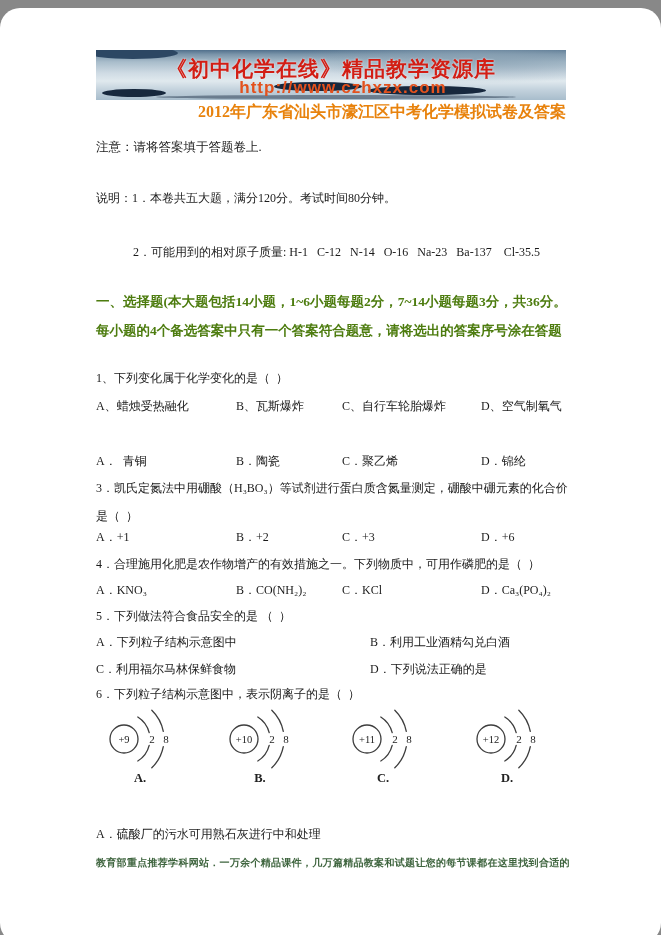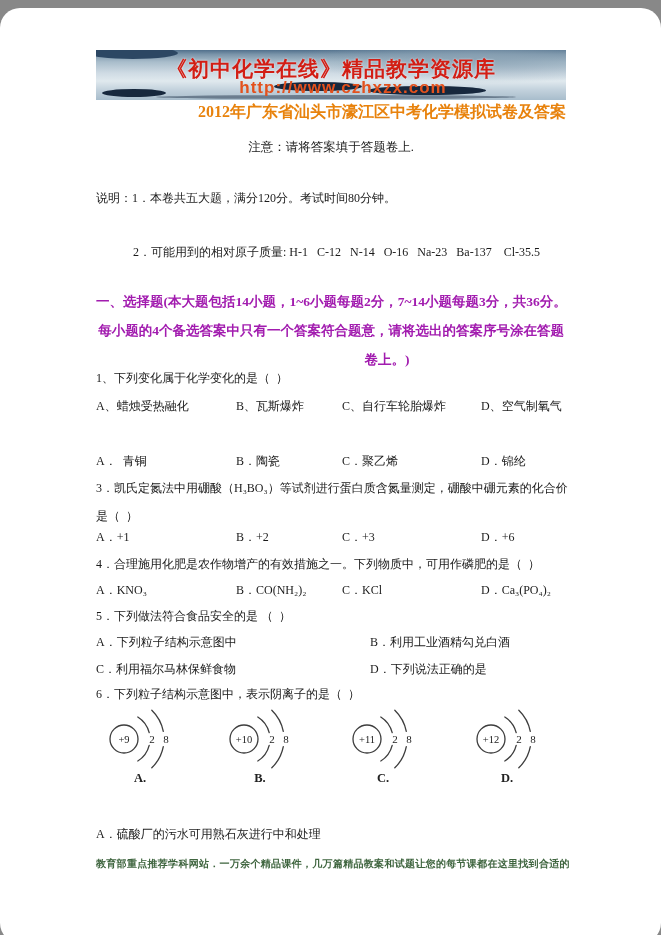--- a/index.html
+++ b/index.html
@@ -5,21 +5,21 @@
   * { margin:0; padding:0; box-sizing:border-box; }
   html,body { background:#888; }
   .page {
     width:661px; height:935px; position:relative; background:#ffffff;
     margin:8px auto; overflow:hidden;
     font-family:"Liberation Serif","DejaVu Serif",serif; color:#1a1a1a;border-radius:20px;
   }
   .content { position:absolute; left:96px; top:0; width:470px; height:100%; }
   .abs { position:absolute; left:0; width:470px; }
   .line { font-size:12px; line-height:16px; white-space:pre; }
-  .center { text-align:center; }
+  .center { }
 
   
   .banner {
     position:absolute; top:42px; left:0; width:470px; height:50px; overflow:hidden;
     background:linear-gradient(180deg,#51708c 0%,#7b95aa 9%,#a9bdcb 24%,#cfdbe4 46%,#e0e9ee 62%,#c2d1dc 80%,#a8bdcc 100%);
   }
   .banner .mist { position:absolute; right:-30px; top:-8px; width:300px; height:42px;
     background:radial-gradient(ellipse at 60% 40%, rgba(138,162,180,.85), rgba(138,162,180,0) 70%); }
   .blob { position:absolute; background:#17283d; border-radius:50%; }
   .b1 { left:-8px; top:-3px; width:90px; height:12px; background:#2c4763; }
@@ -34,40 +34,40 @@
   }
   .banner-url {
     position:absolute; top:28px; left:0; width:100%; text-align:center;
     font-family:"Liberation Sans","DejaVu Sans",sans-serif;
     font-size:17px; font-weight:bold; color:#e3511d; letter-spacing:1px;padding-left:24px;
   }
 
   .doc-title { position:absolute; top:94px; left:0; width:470px; text-align:right;
     font-size:16px; font-weight:bold; color:#e8820c; }
   .notice { top:131px; font-size:12.5px; line-height:16px; }
-  .sec { font-weight:bold; font-size:13.5px; line-height:16px; white-space:pre; color:#a21caf;text-align:center; }
+  .sec { font-weight:bold; font-size:13.5px; line-height:16px; white-space:pre; color:#4d7c0f; }
 
   .opts4 { display:grid; grid-template-columns:140px 106px 139px 1fr;
     font-size:12px; line-height:16px; white-space:pre; }
   .opts2 { display:grid; grid-template-columns:274px 1fr;
     font-size:12px; line-height:16px; white-space:pre; }
 
   
   .diagrams { position:absolute; top:701px; left:0; width:470px; height:80px; }
   .diagram { position:absolute; top:0; width:84px; height:80px; }
   .d-a { left:10px; } .d-b { left:130px; } .d-c { left:253px; } .d-d { left:377px; }
   .diagram svg { display:block; }
   .diagram path, .diagram circle { fill:none; stroke:#3d3d3d; stroke-width:1.3; stroke-linecap:round; }
   .diagram text { fill:#222; font-family:"Liberation Serif","DejaVu Serif",serif; }
   .charge { font-size:10.5px; }
   .shellnum { font-size:11px; }
   .dlabel { position:absolute; top:62px; left:0; width:68px; text-align:center;
     font-size:12.5px; font-weight:bold; color:#222; }
 
-  .footer-line { font-family:Liberation Sans, sans-serif;
+  .footer-line { font-family:Liberation Mono, monospace;
     font-size:10px; line-height:14px; font-weight:bold; color:#3f653f;
     letter-spacing:.3px; white-space:pre; }
 </style>
 </head>
 <body>
 
 <div class="page">
   <div class="content">
 
     <div class="banner">
@@ -83,21 +83,20 @@
 
     <h1 class="doc-title">2012年广东省汕头市濠江区中考化学模拟试卷及答案</h1>
 
     <div class="abs notice center">注意：请将答案填于答题卷上.</div>
 
     <div class="abs line" style="top:182px">说明：1．本卷共五大题，满分120分。考试时间80分钟。</div>
     <div class="abs line" style="top:236px; left:37px">2．可能用到的相对原子质量: H-1   C-12   N-14   O-16   Na-23   Ba-137    Cl-35.5</div>
 
     <div class="abs sec" style="top:286px">一、选择题(本大题包括14小题，1~6小题每题2分，7~14小题每题3分，共36分。</div>
     <div class="abs sec" style="top:315px">每小题的4个备选答案中只有一个答案符合题意，请将选出的答案序号涂在答题</div>
-    <div class="abs sec" style="top:344px; left:56px">卷上。)</div>
 
     <div class="abs line" style="top:362px">1、下列变化属于化学变化的是（  ）</div>
     <div class="abs opts4" style="top:390px">
       <span>A、蜡烛受热融化</span>
       <span>B、瓦斯爆炸</span>
       <span>C、自行车轮胎爆炸</span>
       <span>D、空气制氧气</span>
     </div>
 
     <div class="abs opts4" style="top:445px">

